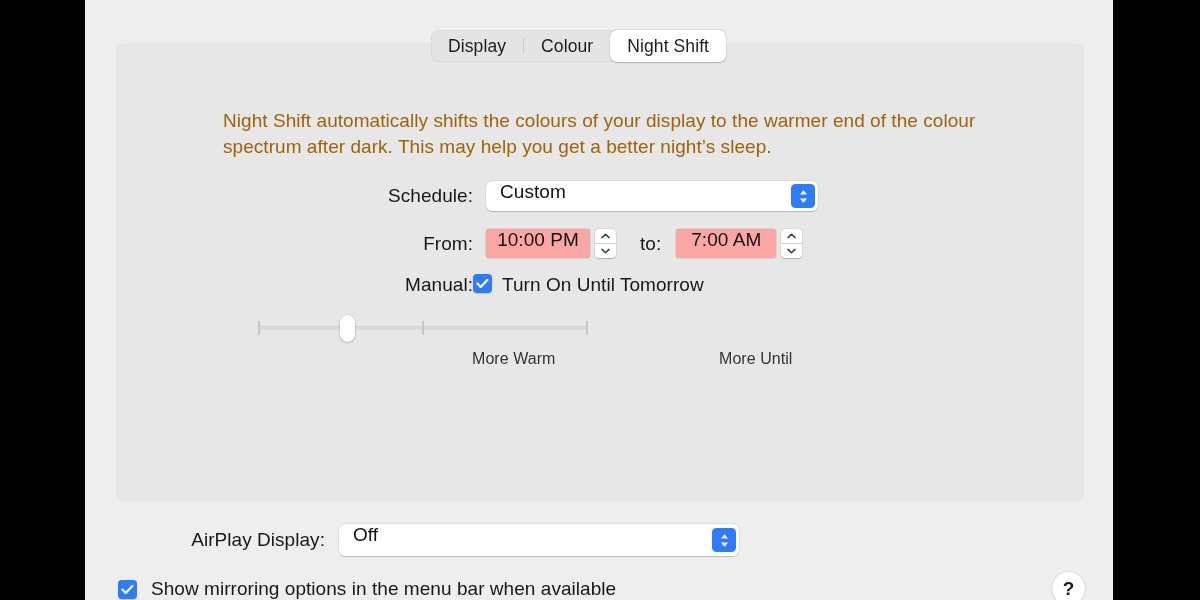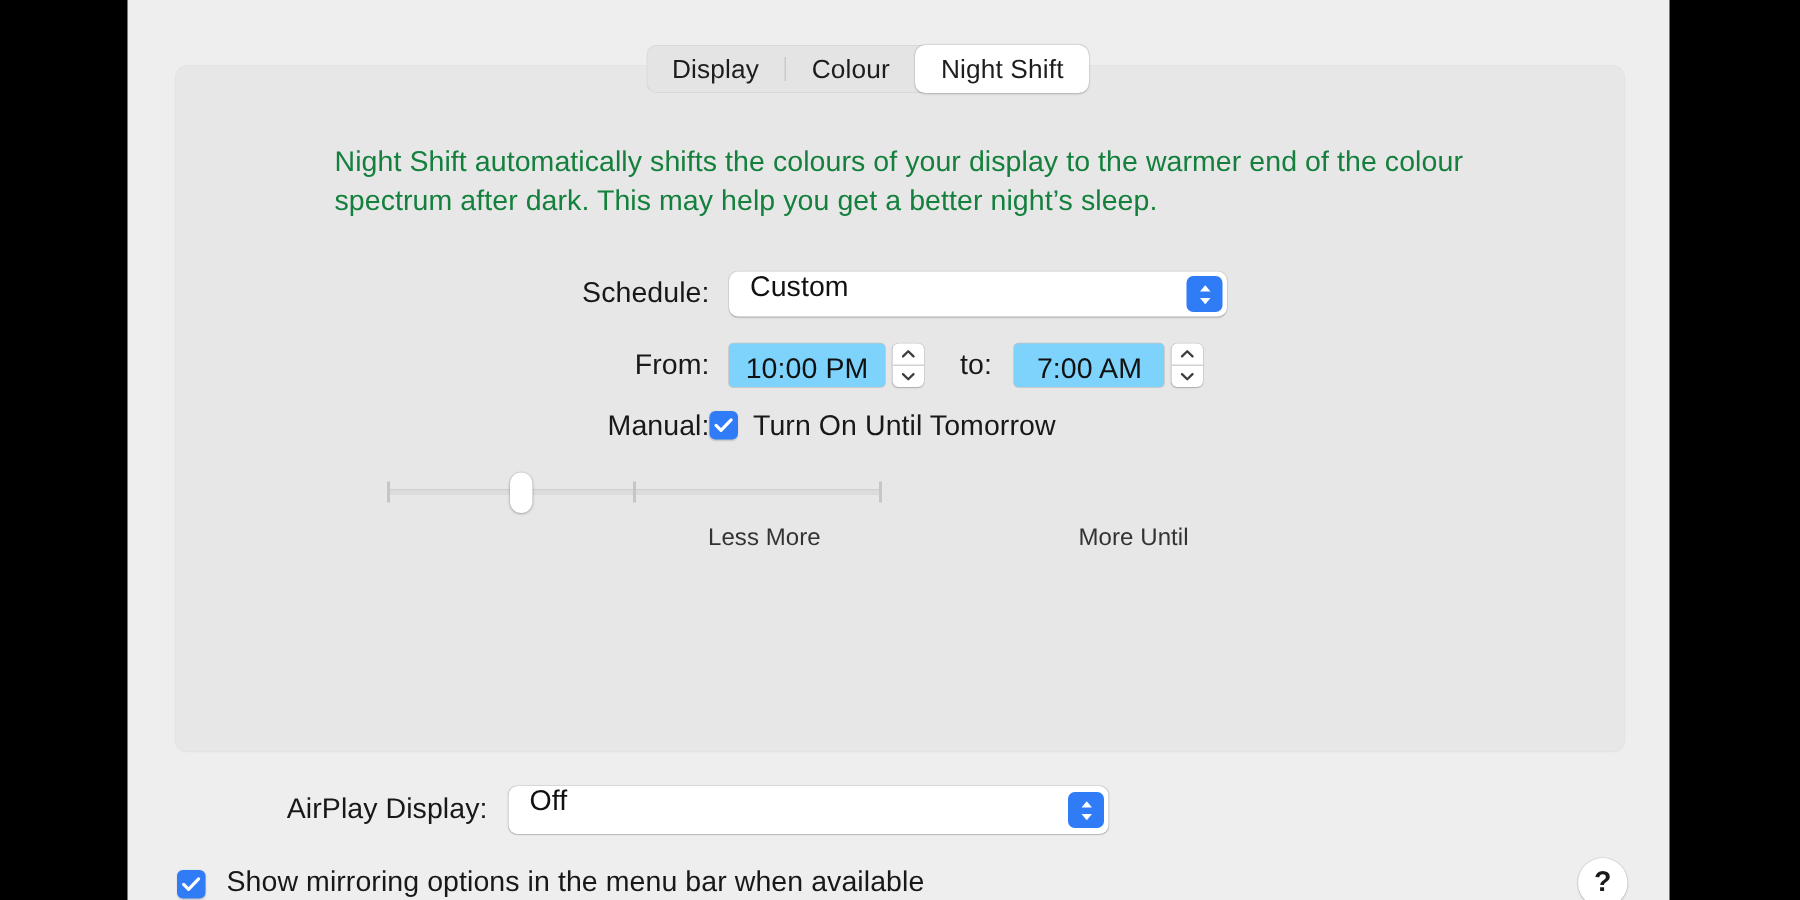--- a/index.html
+++ b/index.html
@@ -86,25 +86,25 @@
     height: 457px;    
     background: #e7e7e7;
     border-radius: 8px;
     box-shadow: 0 0 0 0.5px rgba(0,0,0,0.06);
   }
 
   
   #description {
     position: absolute;
     left: 138px;      
-    top: 96px;
+    top: 108px;
     width: 760px;
     font-size: 19px;
     line-height: 26px;
-    color: #15803d;
+    color: #a16207;
     letter-spacing: 0.05px;
   }
 
   
   .row {
     position: absolute;
     display: flex;
     align-items: center;
   }
   .rowlabel {
@@ -142,25 +142,25 @@
     background: #2f7cf6;
     border-radius: 4.5px;
     display: flex;
     align-items: center;
     justify-content: center;
   }
   .chevbtn svg { display: block; }
 
   
   .textfield {
-    background: #7dd3fc;
+    background: #fca5a5;
     border-radius: 3px;
     height: 29px;
     display: flex;
-    align-items: flex-end;
+    align-items: flex-start;
     justify-content: center;
     box-shadow: 0 0 0 0.5px rgba(0,0,0,0.16);
   }
   .textfield .tf-value {
     font-size: 19px;
     color: #111111;
     letter-spacing: 0.05px;
     white-space: nowrap;
   }
 
@@ -357,21 +357,21 @@
 
     <div class="row" style="left:160px; top:313px;">
       <div id="slider-wrap" style="margin-left:13px;">
         <div id="slider-track"></div>
         <div class="tickmark" style="left:0px;"></div>
         <div class="tickmark" style="left:164px;"></div>
         <div class="tickmark" style="left:328px;"></div>
         <div id="slider-thumb" style="left: 81.9px;"></div>
       </div>
     </div>
-    <div class="sliderlabel" style="left:387px; top:350px;">Less More</div>
+    <div class="sliderlabel" style="left:387px; top:350px;">More Warm</div>
     <div class="sliderlabel" style="left:634px; top:350px;">More Until</div>
 
     <div class="row" id="airplay-row">
       <div class="rowlabel" style="width:200px;">AirPlay Display:</div>
       <div class="popup" style="width:400px; margin-left:14px; height:32px;">
         <span class="popup-value">Off</span>
         <span class="chevbtn">
           <svg width="11" height="15" viewBox="0 0 11 15" aria-hidden="true">
             <path d="M5.5 1.2 L9 5.4 L2 5.4 Z" fill="#ffffff"></path>
             <path d="M5.5 13.8 L9 9.6 L2 9.6 Z" fill="#ffffff"></path>

